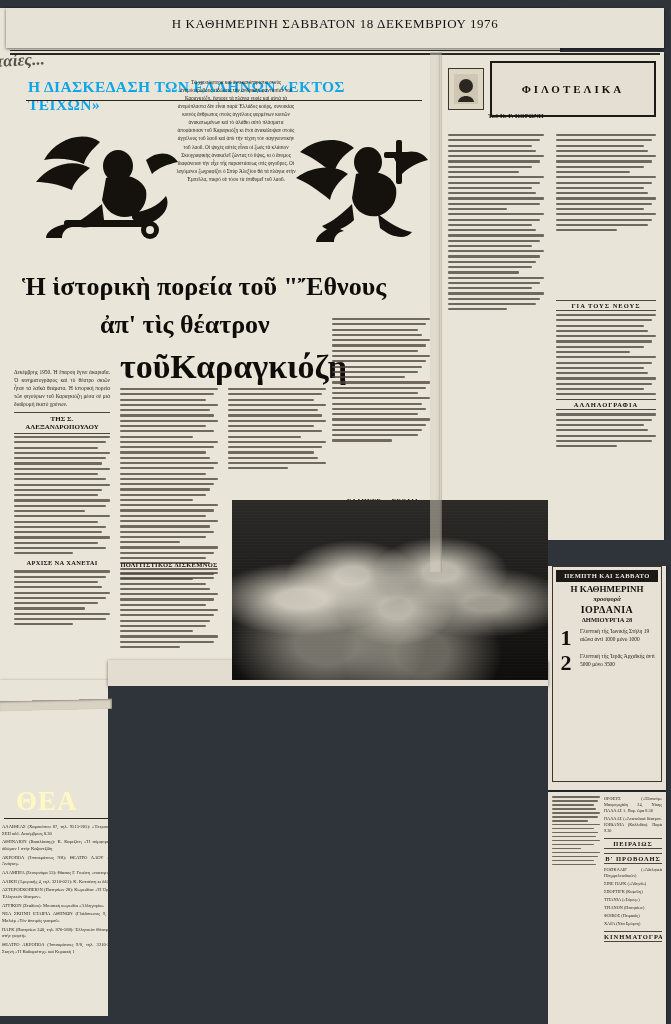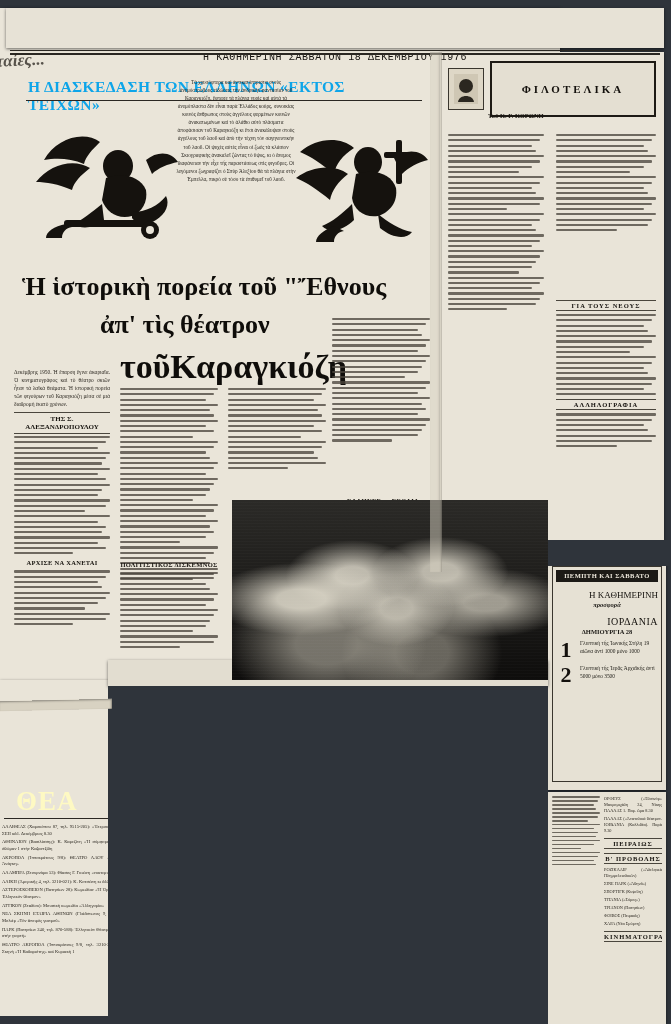--- a/index.html
+++ b/index.html
@@ -36,23 +36,22 @@
   #left-bot-sheet{left:0;top:680px;width:152px;height:344px;background:#e9e4d8;}
   #bottom-strip{left:108px;top:660px;width:440px;height:26px;background:#e2ddd0;}
 
   
   #masthead{
     position:absolute;left:6px;top:8px;width:658px;height:40px;
     display:flex;align-items:flex-start;justify-content:center;
     padding-top:8px;box-sizing:border-box;
   }
   #masthead .mh-text{
-    font-size:10px;letter-spacing:.6px;color:#15120f;
-    font-family:Liberation Mono, monospace;
-    margin-top:36px;
+    font-size:13px;letter-spacing:.6px;color:#15120f;
+    font-family:Liberation Serif, serif;
   }
   .rule{position:absolute;background:#2a2722;}
 
   
   .hl1{
     position:absolute;left:28px;top:78px;width:392px;
     font-size:15.5px;font-weight:bold;letter-spacing:.4px;color:#0ea5e9;
   }
   .titlebig{
     position:absolute;color:#0f0d0a;font-weight:bold;
@@ -133,21 +132,21 @@
   #promo{
     position:absolute;left:552px;top:566px;width:110px;height:216px;
     background:#e6e1d4;border:1px solid #3a362e;box-sizing:border-box;
     padding:3px;
   }
   #promo .pbanner{
     background:#1c1a16;color:#ece7db;text-align:center;font-size:6.5px;
     font-weight:bold;padding:2px 0;letter-spacing:.5px;line-height:1.3;
   }
   #promo .pname{
-    text-align:right;font-size:10px;font-weight:normal;color:#14110d;margin-top:8px;
+    text-align:center;font-size:10px;font-weight:bold;color:#14110d;margin-top:2px;
     letter-spacing:.5px;
   }
   #promo .psub{text-align:center;font-size:6.5px;color:#1c1a16;margin-top:1px;font-weight:bold;}
   #promo .prow{display:flex;gap:4px;margin-top:5px;align-items:flex-start;}
   #promo .pnum{
     font-size:22px;font-weight:bold;color:#14110d;line-height:.9;width:20px;text-align:center;
   }
   #promo .ptxt{font-size:5.4px;line-height:1.35;color:#22201a;flex:1;}
 
   

